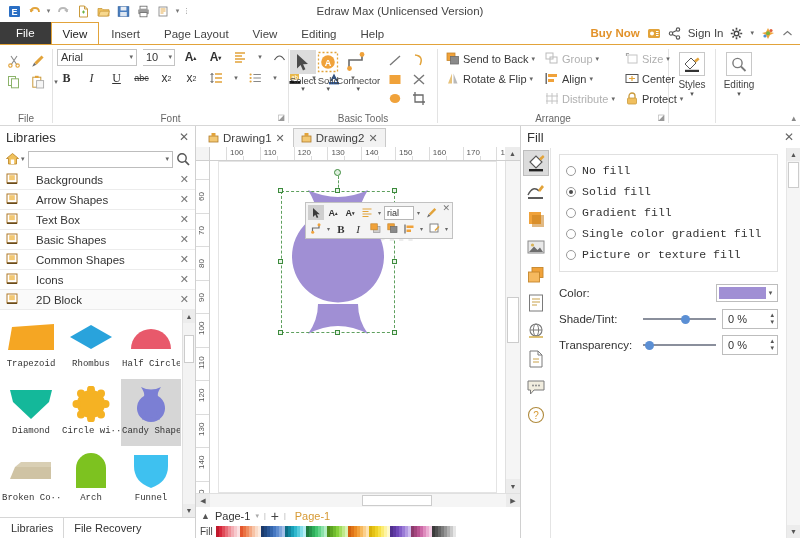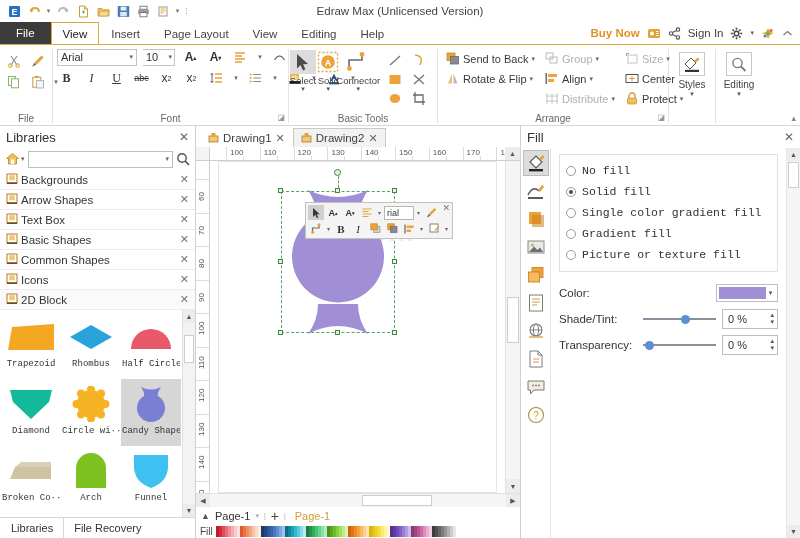--- a/index.html
+++ b/index.html
@@ -104,21 +104,21 @@
 
   
   .libpanel { width:196px; border-right:1px solid #d0d0d0; display:flex; flex-direction:column; background:#fff; min-height:0; }
   .libhdr { height:22px; display:flex; align-items:center; padding:0 6px; font-size:13px; color:#333; }
   .libhdr .x { margin-left:auto; font-size:12px; color:#666; cursor:pointer; }
   .libsearch { height:22px; display:flex; align-items:center; gap:3px; padding:0 5px; }
   .homebtn { display:flex; align-items:center; gap:1px; cursor:pointer; }
   .searchbox { flex:1; height:17px; border:1px solid #bdbdbd; background:#fff; position:relative; cursor:text; }
   .searchbox .ar { position:absolute; right:3px; top:3px; font-size:7px; color:#666; }
   .libitem {
-    height:20px; display:flex; align-items:center; gap:3px; padding:0 6px;
+    height:20px; display:flex; align-items:center; gap:18px; padding:0 6px;
     border-bottom:1px solid #ececec; font-size:11.5px; color:#333; cursor:pointer; background:#fff;
   }
   .libitem .x { margin-left:auto; font-size:11px; color:#777; cursor:pointer; }
   .libitem.act { background:#fafafa; }
   .shapegrid { flex:1; display:flex; min-height:0; background:#fff; position:relative; overflow:hidden; }
   .shapes { flex:1; display:grid; grid-template-columns:repeat(3,1fr); grid-auto-rows:67px; padding:2px 1px 0 1px; }
   .shapecell { display:flex; flex-direction:column; align-items:center; justify-content:flex-start; cursor:pointer; padding-top:3px; }
   .shapecell.sel { background:#d6d6d6; }
   .shapecell .sv { height:44px; display:flex; align-items:center; justify-content:center; }
   .shapecell .sn {
@@ -1224,25 +1224,25 @@
             <div class="radio">
               <span class="rdot"></span>
               <span>No fill</span>
             </div>
             <div class="radio">
               <span class="rdot on"></span>
               <span>Solid fill</span>
             </div>
             <div class="radio">
               <span class="rdot"></span>
-              <span>Single color gradient fill</span>
+              <span>Gradient fill</span>
             </div>
             <div class="radio">
               <span class="rdot"></span>
-              <span>Gradient fill</span>
+              <span>Single color gradient fill</span>
             </div>
             <div class="radio">
               <span class="rdot"></span>
               <span>Picture or texture fill</span>
             </div>
           </div>
 
           <div class="frow" style="margin-top:8px;">
             <span class="lb2">Color:</span>
             <span class="colorpick">

